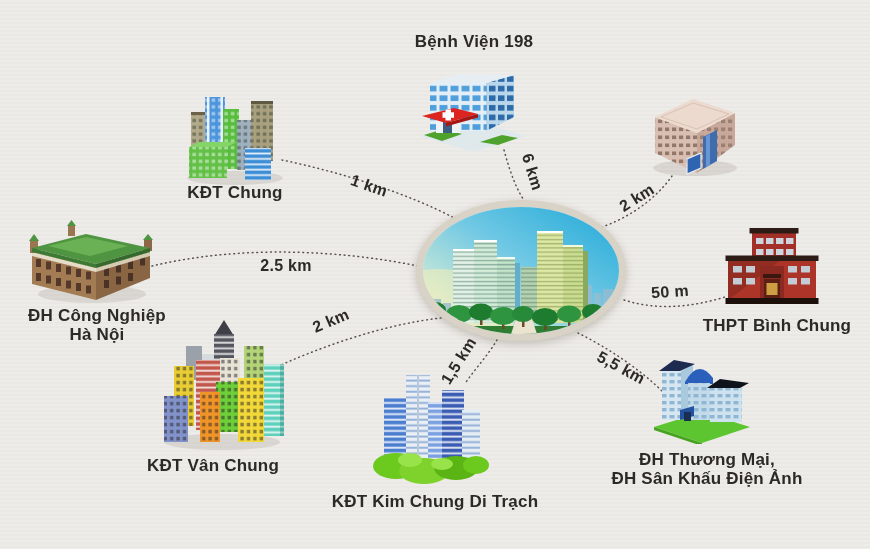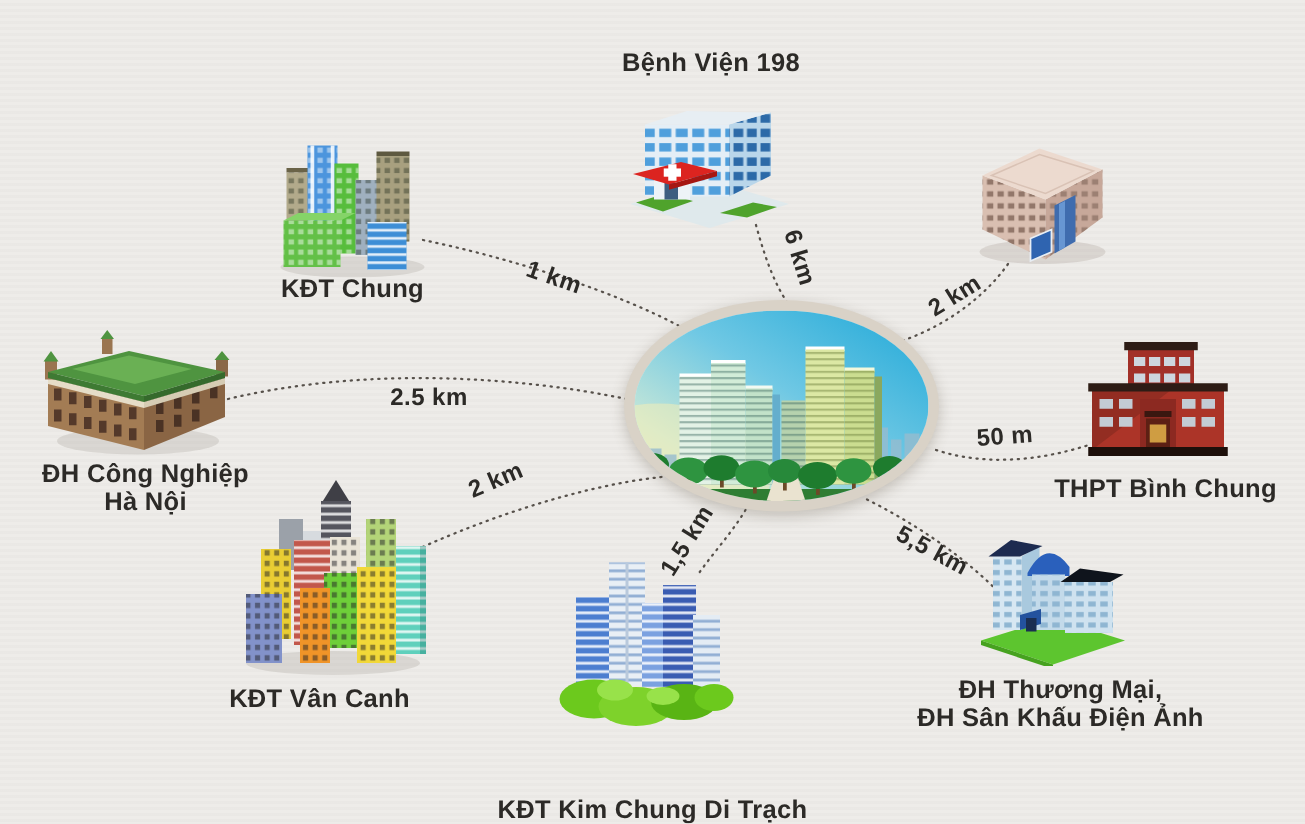--- a/index.html
+++ b/index.html
@@ -263,21 +263,21 @@
       <g>
         <ellipse cx="24" cy="101" rx="23" ry="13" fill="#6cc91d"></ellipse>
         <ellipse cx="52" cy="106" rx="25" ry="13" fill="#7ed22b"></ellipse>
         <ellipse cx="84" cy="103" rx="22" ry="12" fill="#59b414"></ellipse>
         <ellipse cx="104" cy="100" rx="13" ry="9" fill="#6cc91d"></ellipse>
         <ellipse cx="38" cy="95" rx="12" ry="7" fill="#98e24a"></ellipse>
         <ellipse cx="70" cy="99" rx="11" ry="6" fill="#98e24a"></ellipse>
       </g>
     </svg>
   </div>
-  <div class="lbl" style="left:315px;top:492px;margin-top:38px;"><span>KĐT Kim Chung Di Trạch</span></div>
+  <div class="lbl" style="left:315px;top:492px;"><span>KĐT Kim Chung Di Trạch</span></div>
   <div class="dist" style="left:459px;top:361px;transform:translate(-50%,-50%) rotate(-58deg);">1,5 km</div>
 
   <div class="bldg" style="left:156px;top:316px;">
     <svg width="134" height="136" viewBox="0 0 134 136">
       <defs>
         <pattern id="vcd" patternUnits="userSpaceOnUse" width="6.4" height="7">
             <rect x="1.2" y="1.8" width="3.4" height="3.6" fill="rgba(35,35,40,0.5)"></rect>
           </pattern>
         <pattern id="vcw" patternUnits="userSpaceOnUse" width="10" height="5.6">
             <rect x="0" y="3.4" width="10" height="1.9" fill="rgba(255,255,255,0.8)"></rect>
@@ -303,21 +303,21 @@
         <rect x="60" y="66" width="22" height="50" fill="url(#vcd)"></rect>
       <rect x="44" y="76" width="20" height="50" fill="#f09428"></rect>
         <rect x="44" y="76" width="20" height="50" fill="url(#vcd)"></rect>
       <rect x="82" y="62" width="26" height="64" fill="#f2d838"></rect>
         <rect x="82" y="62" width="26" height="64" fill="url(#vcd)"></rect>
       <rect x="108" y="48" width="20" height="72" fill="#5fd0bc"></rect>
         <rect x="108" y="48" width="20" height="72" fill="url(#vcw)"></rect>
       <rect x="124" y="48" width="4" height="72" fill="rgba(0,80,70,0.25)"></rect>
     </svg>
   </div>
-  <div class="lbl" style="left:93px;top:456px;"><span>KĐT Vân Canh</span></div>
+  <div class="lbl" style="left:93px;top:456px;"><span>KĐT Vân Chung</span></div>
   <div class="dist" style="left:331px;top:321px;transform:translate(-50%,-50%) rotate(-23deg);">2 km</div>
 
   <div class="bldg" style="left:28px;top:212px;">
     <svg width="126" height="94" viewBox="0 0 126 94">
       <ellipse cx="64" cy="82" rx="54" ry="9" fill="rgba(110,100,90,0.15)"></ellipse>
       <polygon points="4,40 68,56 68,88 4,72" fill="#a37c54"></polygon>
       <polygon points="68,56 122,40 122,66 68,88" fill="#8a6544"></polygon>
       <g fill="#54392a">
         <rect x="8" y="47" width="5" height="8"></rect>
           <rect x="18" y="49.5" width="5" height="8"></rect>

